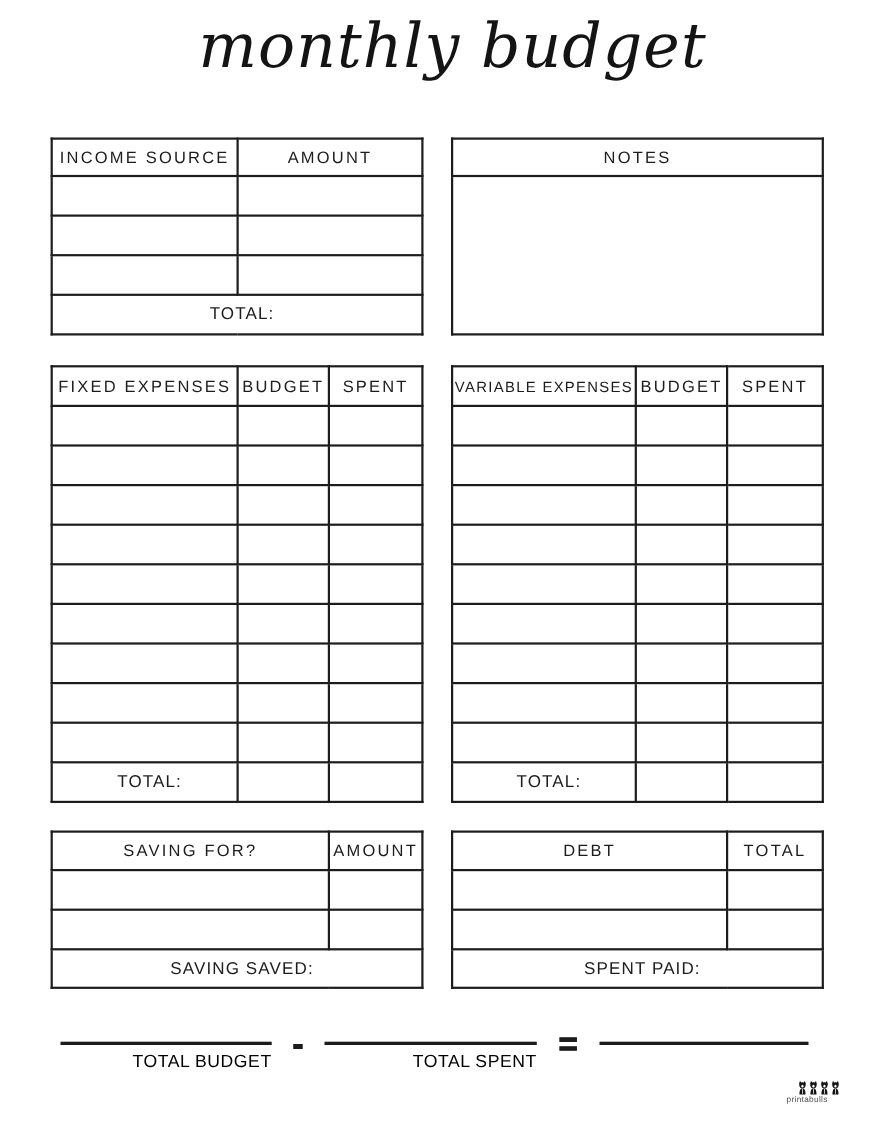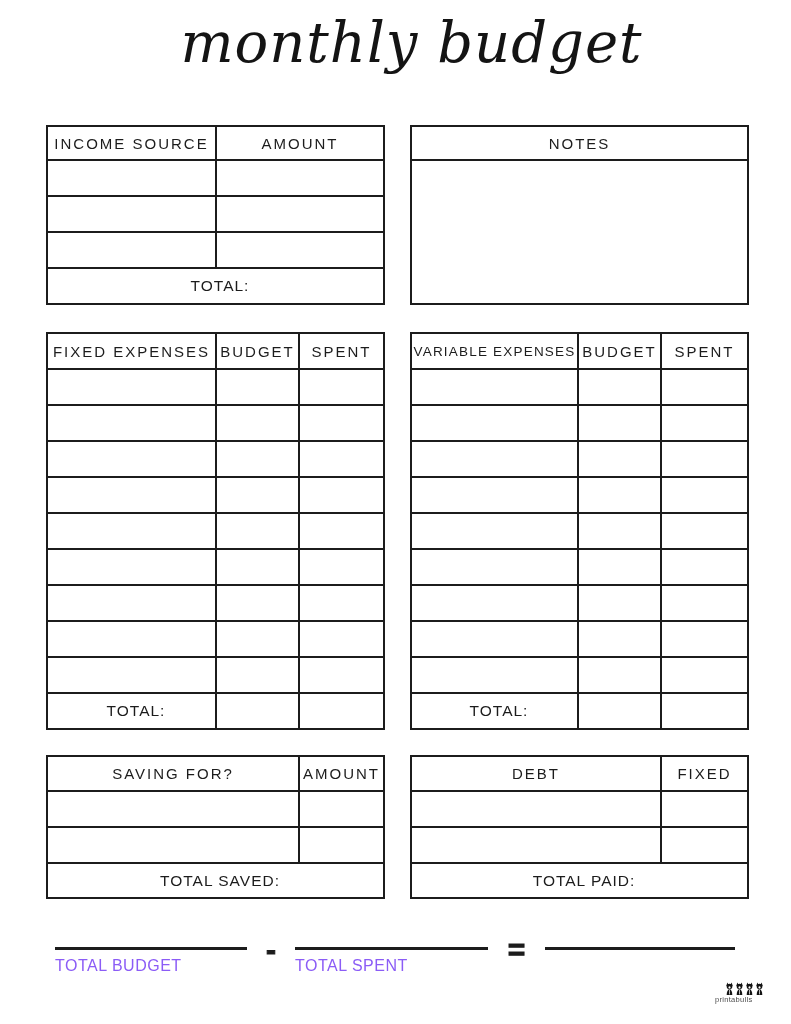--- a/index.html
+++ b/index.html
@@ -53,22 +53,22 @@
   
   .equation {
     position:absolute; top:935px; left:0; width:791px;
     padding-left:55px; box-sizing:border-box;
     display:flex; align-items:flex-start;
   }
   .eq-group { padding-top:12px; }
   .eq-g1 { width:192px; } .eq-g2 { width:193px; } .eq-g3 { width:190px; }
   .eq-line { border-bottom:3px solid #1c1c1c; height:0; }
   .eq-label {
-    margin-top:7px; text-align:left;
-    font-size:16px; letter-spacing:0.5px; color:#8b5cf6;
+    margin-top:7px; text-align:right;
+    font-size:16px; letter-spacing:0.5px; color:#000000;
   }
   .eq-op {
     display:flex; align-items:center; justify-content:center;
     height:30px; font-weight:bold; color:#1c1c1c;
     -webkit-text-stroke:1px #1c1c1c;
   }
   .eq-minus { width:48px; font-size:30px; }
   .eq-equals { width:57px; font-size:30px; }
 
   
@@ -293,49 +293,49 @@
           <td></td>
           <td></td>
         </tr>
       <tr class="rw">
           <td></td>
           <td></td>
         </tr>
         </tbody>
       <tfoot>
         <tr class="tt">
-          <td class="total" colspan="2"><span>TOTAL SAVED:</span></td>
+          <td class="total" colspan="2"><span>SAVING SAVED:</span></td>
         </tr>
       </tfoot>
     </table>
 
     <table class="t mini">
       <colgroup>
           <col style="width:250px">
           <col style="width:87px">
         </colgroup>
       <thead>
         <tr class="hd">
           <th>DEBT</th>
-          <th>FIXED</th>
-        </tr>
-      </thead>
-      <tbody>
-        <tr class="rw">
-          <td></td>
-          <td></td>
-        </tr>
-      <tr class="rw">
-          <td></td>
-          <td></td>
-        </tr>
-        </tbody>
-      <tfoot>
-        <tr class="tt">
-          <td class="total" colspan="2"><span>TOTAL PAID:</span></td>
+          <th>TOTAL</th>
+        </tr>
+      </thead>
+      <tbody>
+        <tr class="rw">
+          <td></td>
+          <td></td>
+        </tr>
+      <tr class="rw">
+          <td></td>
+          <td></td>
+        </tr>
+        </tbody>
+      <tfoot>
+        <tr class="tt">
+          <td class="total" colspan="2"><span>SPENT PAID:</span></td>
         </tr>
       </tfoot>
     </table>
   </div>
 
   <div class="equation">
     <div class="eq-group eq-g1">
       <div class="eq-line"></div>
       <div class="eq-label">TOTAL BUDGET</div>
     </div>

